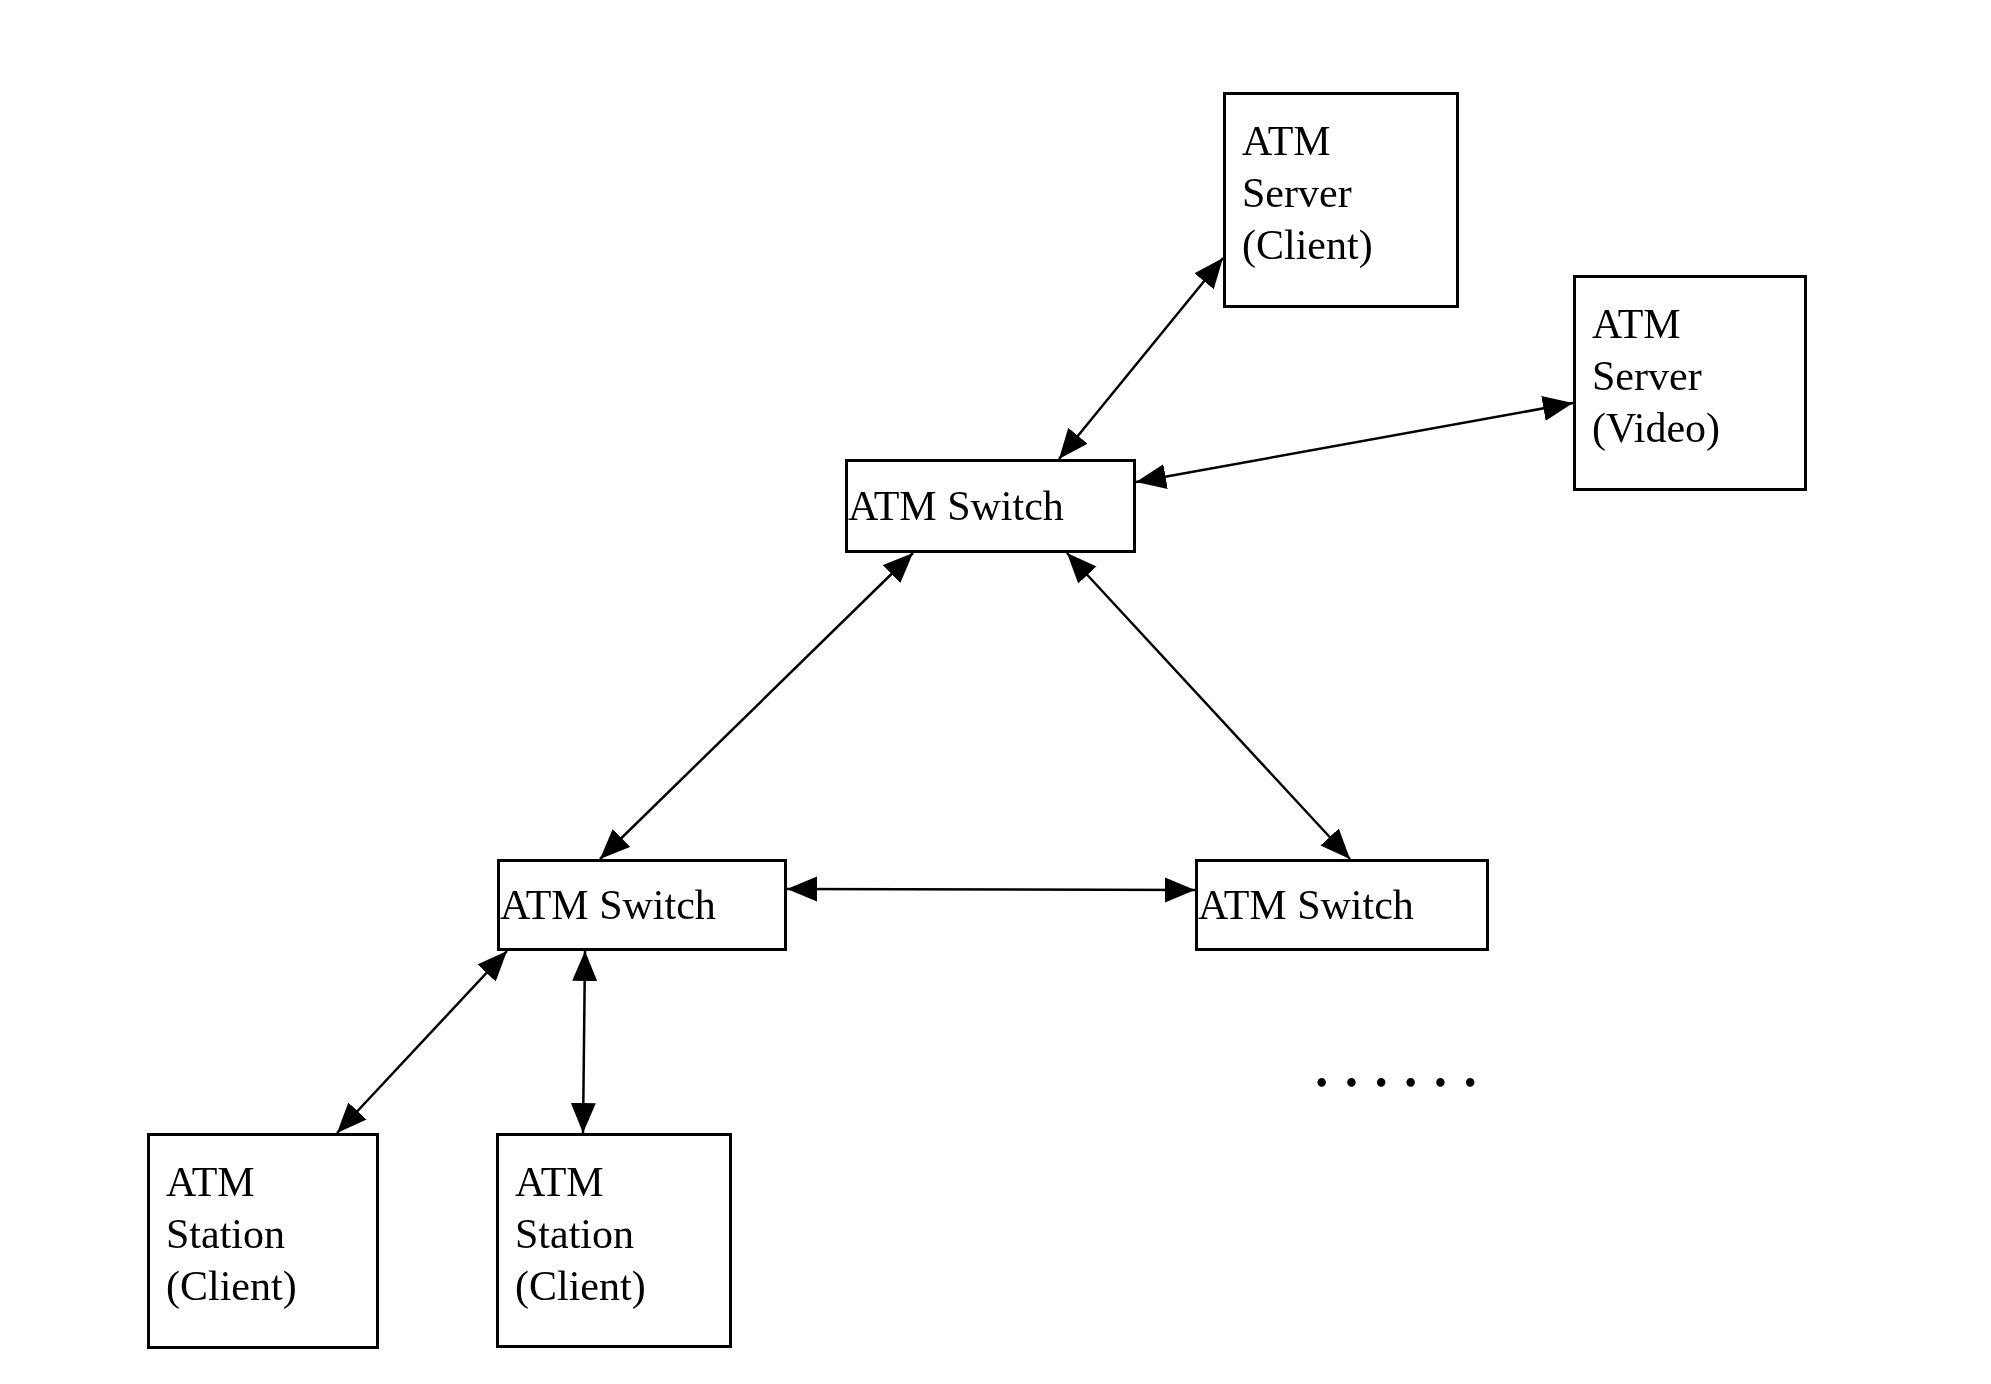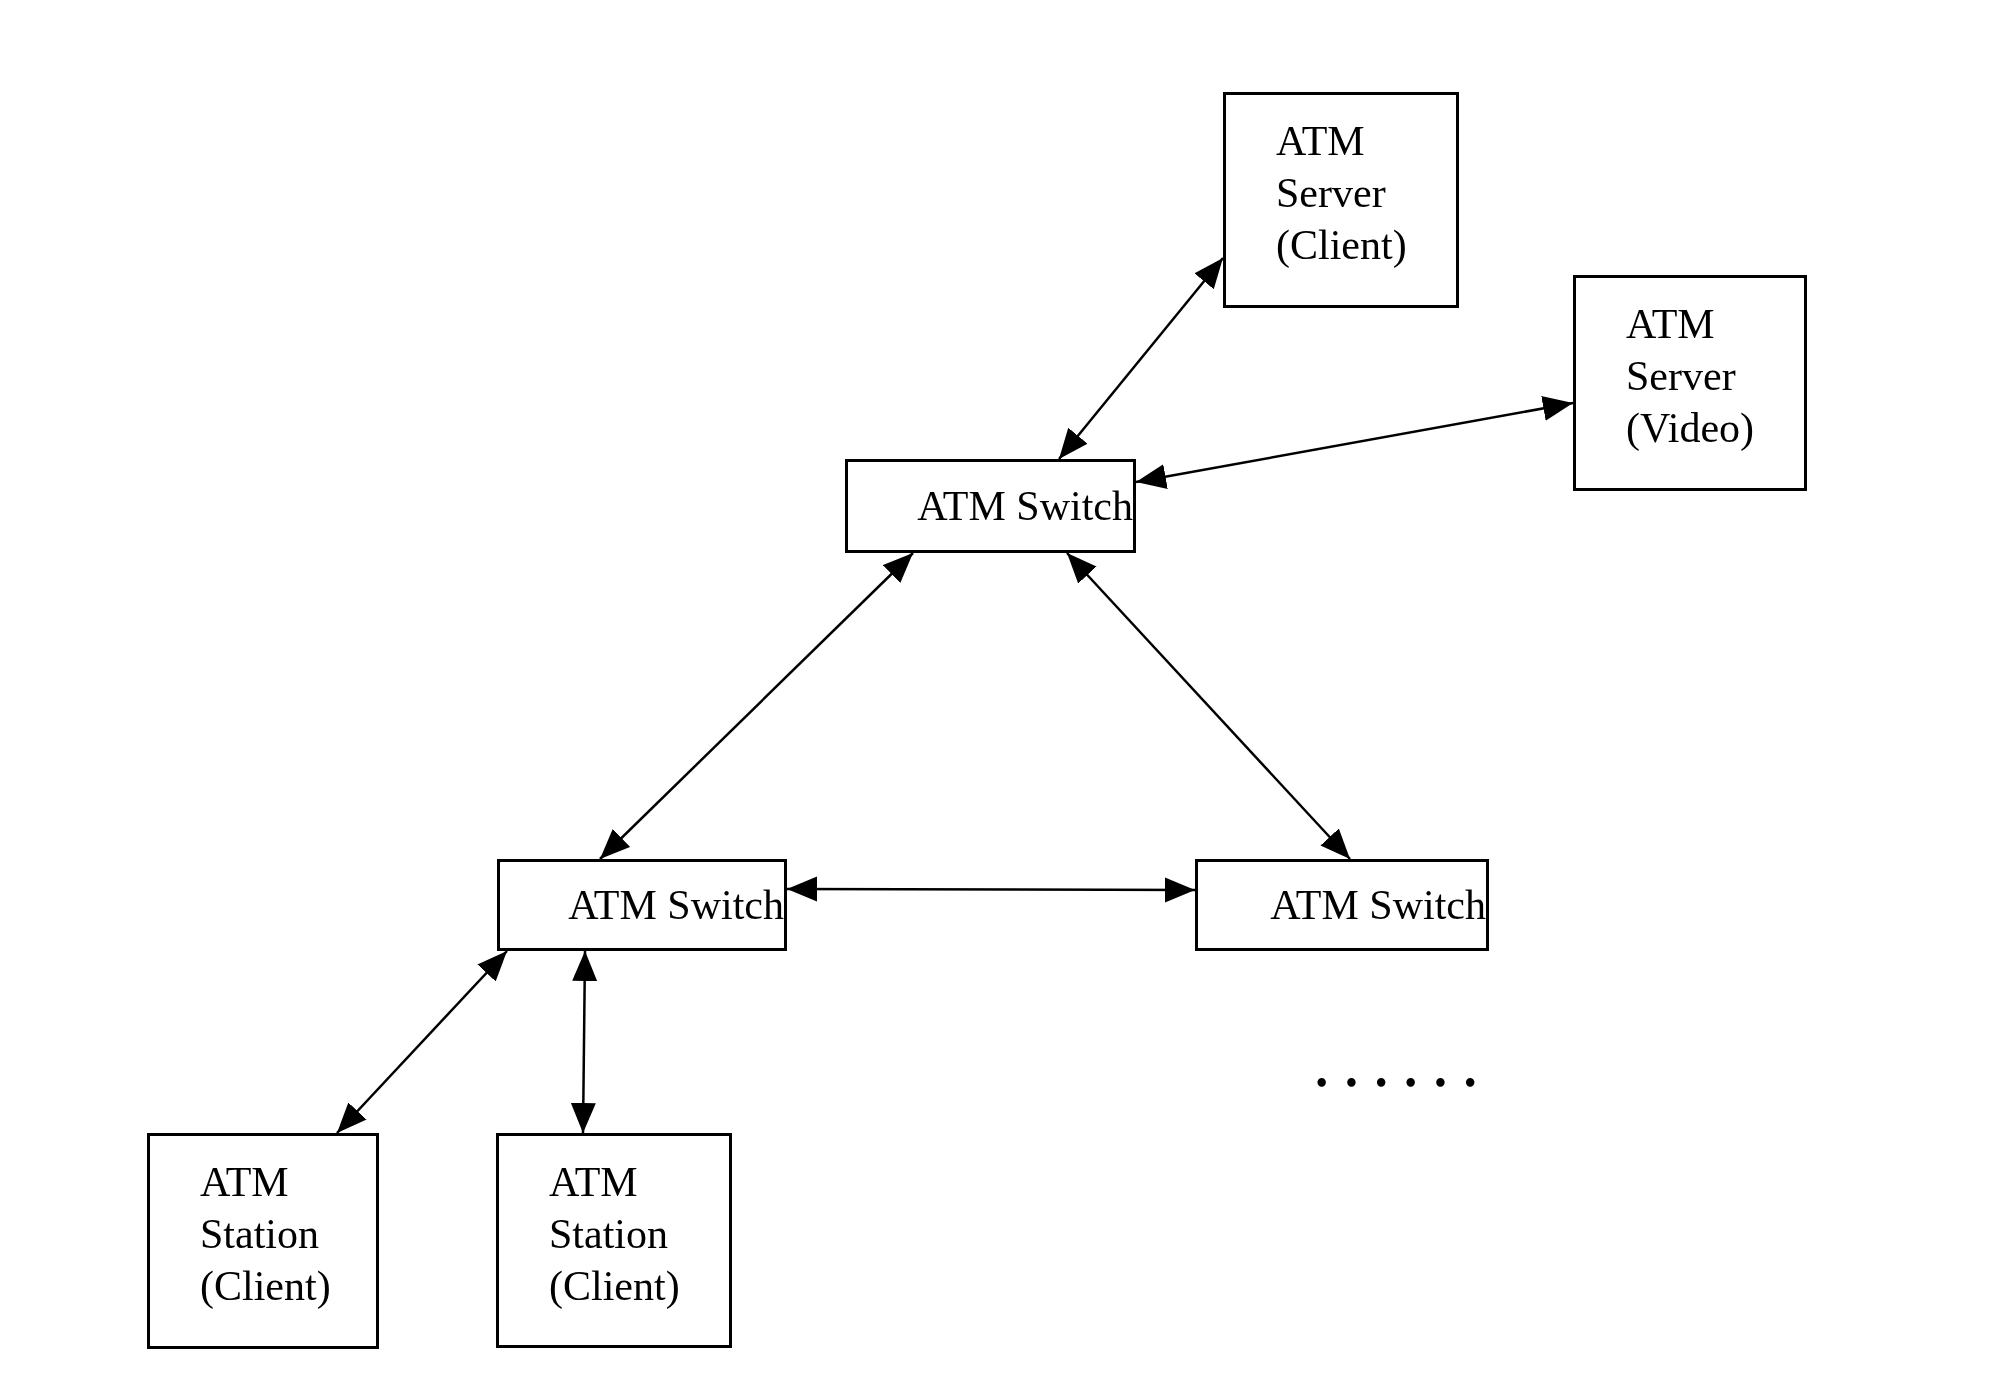--- a/index.html
+++ b/index.html
@@ -34,24 +34,24 @@
     position: absolute;
     box-sizing: border-box;
     border: 3px solid #000000;
     background: #ffffff;
     font-size: 42px;
     line-height: 52px;
   }
   .node.single {
     display: flex;
     align-items: center;
-    justify-content: flex-end;
+    justify-content: flex-start;
   }
   .node.multi {
-    padding: 20px 0 0 50px;
+    padding: 20px 0 0 16px;
   }
   .node .line {
     display: block;
     white-space: nowrap;
   }
   .ellipsis {
     position: absolute;
     left: 1314px;
     top: 1062px;
     font-family: "DejaVu Sans", sans-serif;

